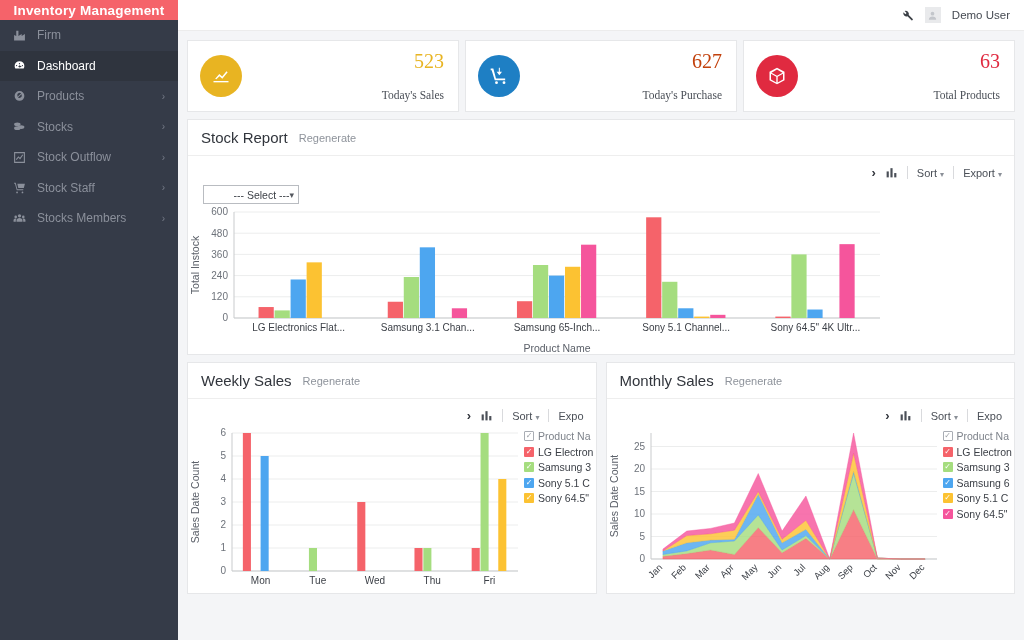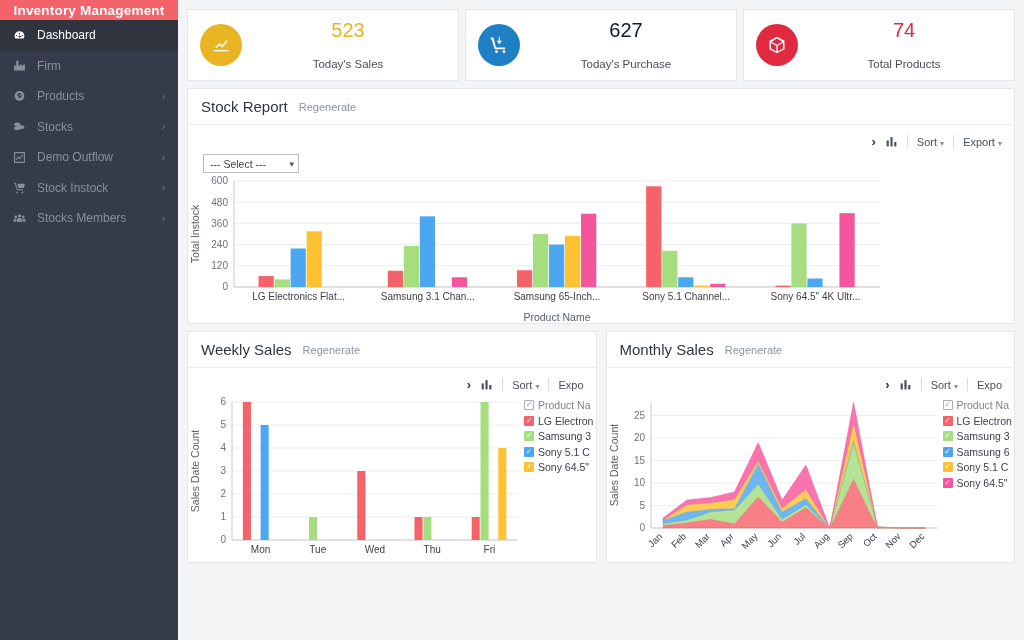--- a/index.html
+++ b/index.html
@@ -48,21 +48,21 @@
 
   
   .stats { display: flex; gap: 6px; }
   .stat {
     flex: 1; background: #fff; border: 1px solid #e6e7e9; height: 72px;
     display: flex; align-items: center; padding: 0 14px 0 12px; gap: 10px;
   }
   .stat-ico { width: 42px; height: 42px; flex: 0 0 42px; border-radius: 50%;
     display: flex; align-items: center; justify-content: center; }
   .stat-ico svg { display: block; }
-  .stat-txt { flex: 1; text-align: center; }
+  .stat-txt { flex: 1; text-align: right; font-family: Liberation Serif, serif; }
   .stat-num { font-size: 20px; line-height: 1.05; font-weight: 400; }
   .stat-lbl { font-size: 11.5px; color: #4a4f57; margin-top: 17px; }
 
   
   .panel { background: #fff; border: 1px solid #e6e7e9; margin-top: 7px; }
   .panel-head {
     height: 36px; display: flex; align-items: center; gap: 11px;
     padding: 0 13px; border-bottom: 1px solid #eeeeee;
   }
   .panel-title { font-size: 15px; color: #31353c; font-weight: 400; }
@@ -75,21 +75,21 @@
   .tb-chevron { font-size: 13px; color: #31353c; cursor: pointer; font-weight: 600; }
   .tb-ico { cursor: pointer; display: flex; align-items: center; }
   .tb-sep { width: 1px; height: 13px; background: #d9dadd; }
   .tb-btn { cursor: pointer; white-space: nowrap; }
   .caret-dn { font-size: 8px; color: #8b9098; }
 
   .wh-wrap { padding: 3px 0 0 15px; }
   .wh-label { font-size: 11px; color: #4a4f57; margin-bottom: 3px; }
   .wh-select {
     width: 96px; height: 19px; border: 1px solid #b9bcc1; background: #fff;
-    display: flex; align-items: center; justify-content: space-between;
+    display: flex; align-items: center; justify-content: flex-end;
     padding: 0 4px 0 6px; font-size: 10.5px; color: #3b3f46; cursor: pointer;
   }
   .wh-select .caret-dn { font-size: 9px; color: #54585f; }
 
   
   .chart-area { position: relative; }
   .axis-title {
     font-size: 10.5px; fill: #5b6069;
   }
   .tick-txt { font-size: 10px; fill: #6d727a; }
@@ -112,35 +112,35 @@
   .bottom-row .panel { flex: 1; margin-top: 7px; min-width: 0; }
 </style>
 </head>
 <body>
 
 <div class="app">
 
   <div class="sidebar">
     <div class="brand">Inventory Management</div>
     <div class="nav" id="nav">
+        <div class="nav-item">
+          <span class="nav-ico">
+            <svg width="13" height="13" viewBox="0 0 24 24">
+              <path d="M2 21h20V9l-6 4V9l-6 4V3H6v10L2 11z"></path>
+            </svg>
+          </span>
+          <span class="nav-label">Firm</span>
+        </div>
         <div class="nav-item active">
           <span class="nav-ico">
             <svg width="13" height="13" viewBox="0 0 24 24">
               <path d="M12 4a9 9 0 0 0-9 9 9 9 0 0 0 1.3 4.6h15.4A9 9 0 0 0 21 13a9 9 0 0 0-9-9zm0 3.5a1.2 1.2 0 1 1 0 2.4 1.2 1.2 0 0 1 0-2.4zM6.6 11a1.2 1.2 0 1 1 0 2.4 1.2 1.2 0 0 1 0-2.4zm10.8 0a1.2 1.2 0 1 1 0 2.4 1.2 1.2 0 0 1 0-2.4zM12 11.6l4.3 2.6-4.6 1.4-2-1.7z"></path>
             </svg>
           </span>
           <span class="nav-label">Dashboard</span>
-        </div>
-        <div class="nav-item">
-          <span class="nav-ico">
-            <svg width="13" height="13" viewBox="0 0 24 24">
-              <path d="M2 21h20V9l-6 4V9l-6 4V3H6v10L2 11z"></path>
-            </svg>
-          </span>
-          <span class="nav-label">Firm</span>
         </div>
         <div class="nav-item">
           <span class="nav-ico">
             <svg width="13" height="13" viewBox="0 0 24 24">
               <path d="M12 2a9 9 0 1 0 0 18 9 9 0 0 0 0-18zm0 3.2c1.2 0 2.3.4 3.2 1l-6.8 6.2a4.8 4.8 0 0 1-.2-1.4A4.8 4.8 0 0 1 12 5.2zm0 9.6c-1.1 0-2.1-.3-3-.9l6.8-6.2c.2.5.3 1.1.3 1.7a4.8 4.8 0 0 1-4.1 5.4z"></path>
             </svg>
           </span>
           <span class="nav-label">Products</span>
           <span class="nav-caret">›</span>
         </div>
@@ -155,49 +155,63 @@
           <span class="nav-label">Stocks</span>
           <span class="nav-caret">›</span>
         </div>
         <div class="nav-item">
           <span class="nav-ico">
             <svg width="13" height="13" viewBox="0 0 24 24">
               <path d="M3 3h18v18H3z" fill="none" stroke="currentColor" stroke-width="2"></path>
               <path d="M6 16l4-5 3 3 5-7" fill="none" stroke="currentColor" stroke-width="2"></path>
             </svg>
           </span>
-          <span class="nav-label">Demo Outflow</span>
+          <span class="nav-label">Stock Outflow</span>
           <span class="nav-caret">›</span>
         </div>
         <div class="nav-item">
           <span class="nav-ico">
             <svg width="13" height="13" viewBox="0 0 24 24">
               <path d="M2 3h3l3 12h11v2H7L3.6 5H2zm5.5 16.5a1.6 1.6 0 1 0 0 3.2 1.6 1.6 0 0 0 0-3.2zm10 0a1.6 1.6 0 1 0 0 3.2 1.6 1.6 0 0 0 0-3.2zM8 5h14l-2 8H9.7z"></path>
             </svg>
           </span>
-          <span class="nav-label">Stock Instock</span>
+          <span class="nav-label">Stock Staff</span>
           <span class="nav-caret">›</span>
         </div>
         <div class="nav-item">
           <span class="nav-ico">
             <svg width="13" height="13" viewBox="0 0 24 24">
               <circle cx="12" cy="7" r="3"></circle>
               <circle cx="5" cy="9" r="2.4"></circle>
               <circle cx="19" cy="9" r="2.4"></circle>
               <path d="M12 11c-3 0-5.5 1.8-5.5 4.2V18h11v-2.8C17.5 12.8 15 11 12 11zM5 12c-2.2 0-4 1.3-4 3V18h4.2v-2.8c0-1.2.5-2.3 1.3-3.1A6 6 0 0 0 5 12zm14 0a6 6 0 0 0-1.5.1c.8.8 1.3 1.9 1.3 3.1V18H23v-3c0-1.7-1.8-3-4-3z"></path>
             </svg>
           </span>
           <span class="nav-label">Stocks Members</span>
           <span class="nav-caret">›</span>
         </div>
       </div>
   </div>
 
   <div class="main">
 
+    <div class="topbar">
+      <span class="wrench">
+        <svg width="13" height="13" viewBox="0 0 24 24">
+            <path fill="currentColor" d="M21.7 18.6l-7.4-7.4a6 6 0 0 0-7.6-7.5l3.6 3.6-2.2 2.2-3.6-3.6a6 6 0 0 0 7.5 7.6l7.4 7.4a1 1 0 0 0 1.4 0l.9-.9a1 1 0 0 0 0-1.4z"></path>
+          </svg>
+      </span>
+      <span class="avatar">
+        <svg width="11" height="11" viewBox="0 0 24 24">
+            <circle cx="12" cy="8" r="4"></circle>
+            <path d="M4 21c0-4.4 3.6-7 8-7s8 2.6 8 7z"></path>
+          </svg>
+      </span>
+      <span class="user-name">Demo User</span>
+    </div>
 
     <div class="content">
 
       <div class="stats" id="stats">
           <div class="stat">
             <span class="stat-ico" style="background:#e8b422">
               <svg width="20" height="20" viewBox="0 0 24 24" fill="#fff">
                 <path d="M3 18h18v1.6H3z"></path>
                 <path d="M5 15.2l5-5.6 3.4 3 5.2-6.2 1.4 1.2-6.4 7.6-3.4-3L6.4 16z"></path>
               </svg>
@@ -210,32 +224,32 @@
           <div class="stat">
             <span class="stat-ico" style="background:#1e7fc4">
               <svg width="20" height="20" viewBox="0 0 24 24" fill="#fff">
                 <path d="M2 3h3.2l3.2 12h11v2H6.9L3.2 5H2z"></path>
                 <circle cx="9" cy="20" r="1.7"></circle>
                 <circle cx="18" cy="20" r="1.7"></circle>
                 <path d="M13 2v5h2.6L12.4 11 9.2 7h2.6V2z"></path>
               </svg>
             </span>
             <span class="stat-txt">
-              <span class="stat-num" style="display:block;color:#0f172a">627</span>
+              <span class="stat-num" style="display:block;color:#c2410c">627</span>
               <span class="stat-lbl" style="display:block">Today's Purchase</span>
             </span>
           </div>
           <div class="stat">
             <span class="stat-ico" style="background:#e02a40">
               <svg width="20" height="20" viewBox="0 0 24 24" fill="#fff">
                 <path d="M12 2L3 7v10l9 5 9-5V7zM12 4.3l6.6 3.7L12 11.7 5.4 8zM4.8 9.4l6.4 3.6v6.8l-6.4-3.6zm14.4 0v6.8l-6.4 3.6V13z"></path>
               </svg>
             </span>
             <span class="stat-txt">
-              <span class="stat-num" style="display:block;color:#e02a40">74</span>
+              <span class="stat-num" style="display:block;color:#e02a40">63</span>
               <span class="stat-lbl" style="display:block">Total Products</span>
             </span>
           </div>
         </div>
 
       <div class="panel">
         <div class="panel-head">
           <span class="panel-title">Stock Report</span>
           <span class="panel-action">Regenerate</span>
         </div>

